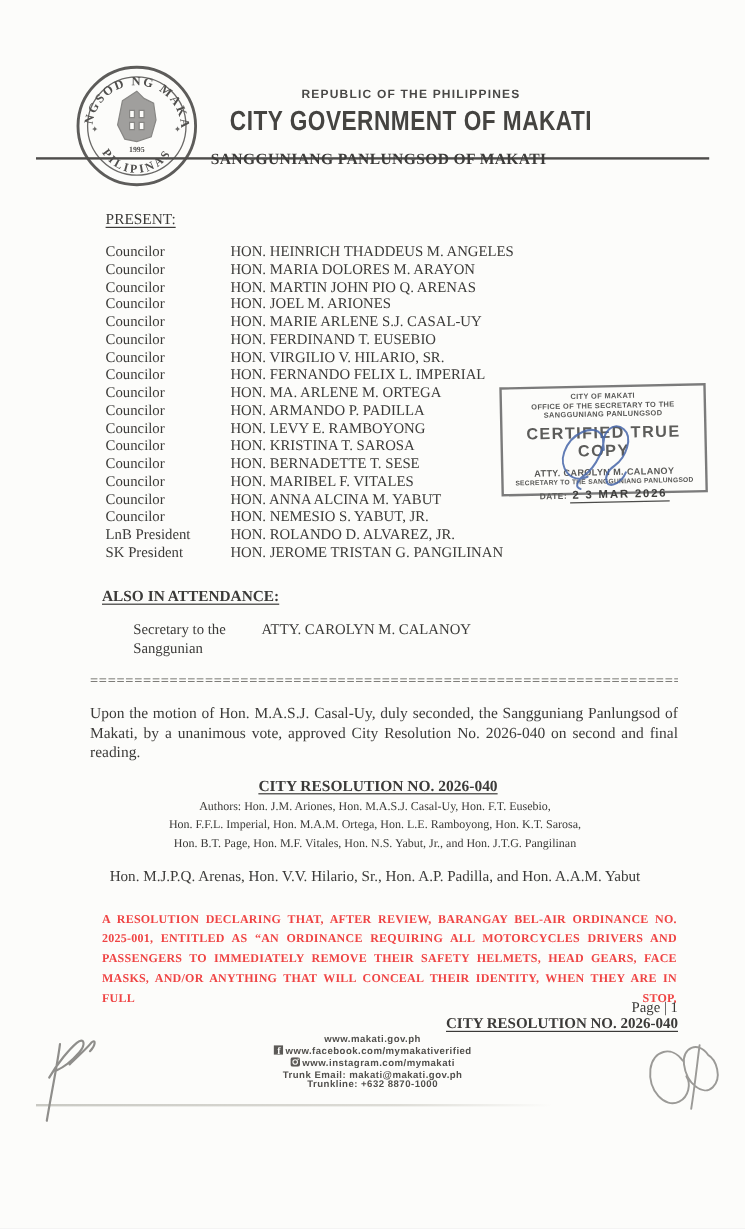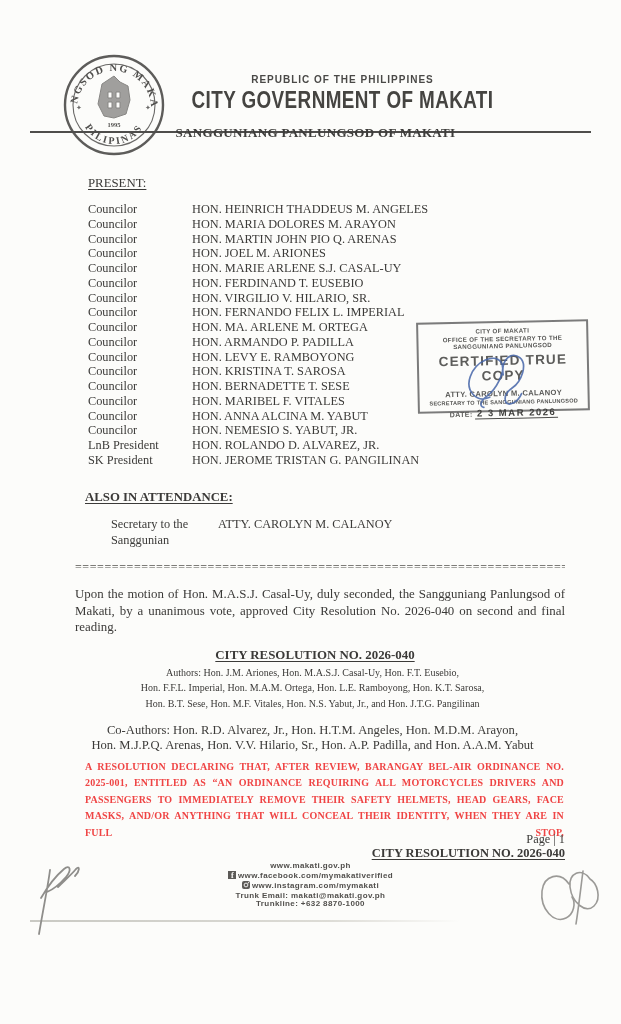--- a/index.html
+++ b/index.html
@@ -235,24 +235,23 @@
   </div>
 
   <div class="equals-divider">========================================================================</div>
 
   <div class="motion-para">Upon the motion of Hon. M.A.S.J. Casal-Uy, duly seconded, the Sangguniang Panlungsod of Makati, by a unanimous vote, approved City Resolution No. 2026-040 on second and final reading.</div>
 
   <div class="res-heading">CITY RESOLUTION NO. 2026-040</div>
   <div class="authors-block">
     <div>Authors: Hon. J.M. Ariones, Hon. M.A.S.J. Casal-Uy, Hon. F.T. Eusebio,</div>
     <div>Hon. F.F.L. Imperial, Hon. M.A.M. Ortega, Hon. L.E. Ramboyong, Hon. K.T. Sarosa,</div>
-    <div>Hon. B.T. Sese, Hon. M.F. Vitales, Hon. N.S. Yabut, Jr., and Hon. J.T.G. Pangilinan</div>
+    <div>Hon. B.T. Page, Hon. M.F. Vitales, Hon. N.S. Yabut, Jr., and Hon. J.T.G. Pangilinan</div>
   </div>
   <div class="coauthors-block">
-    <div>Co-Authors: Hon. R.D. Alvarez, Jr., Hon. H.T.M. Angeles, Hon. M.D.M. Arayon,</div>
     <div>Hon. M.J.P.Q. Arenas, Hon. V.V. Hilario, Sr., Hon. A.P. Padilla, and Hon. A.A.M. Yabut</div>
   </div>
   <div class="body-para">A RESOLUTION DECLARING THAT, AFTER REVIEW, BARANGAY BEL-AIR ORDINANCE NO. 2025-001, ENTITLED AS “AN ORDINANCE REQUIRING ALL MOTORCYCLES DRIVERS AND PASSENGERS TO IMMEDIATELY REMOVE THEIR SAFETY HELMETS, HEAD GEARS, FACE MASKS, AND/OR ANYTHING THAT WILL CONCEAL THEIR IDENTITY, WHEN THEY ARE IN FULL STOP,</div>
 
   <div class="page-marker">Page | 1</div>
   <div class="footer-res">CITY RESOLUTION NO. 2026-040</div>
 
   <div class="footer">
     <div class="f-line">www.makati.gov.ph</div>
     <div class="f-line">

